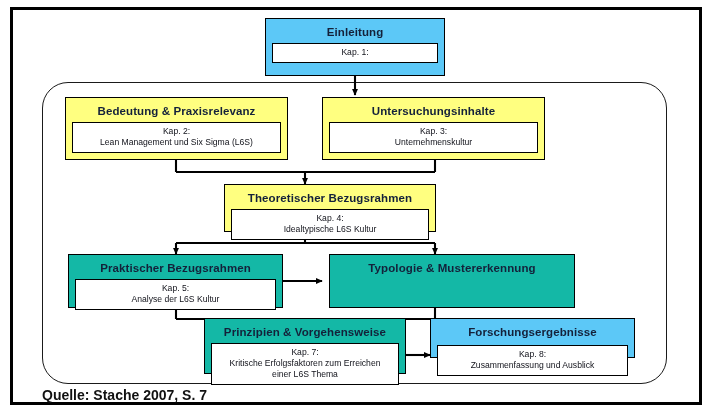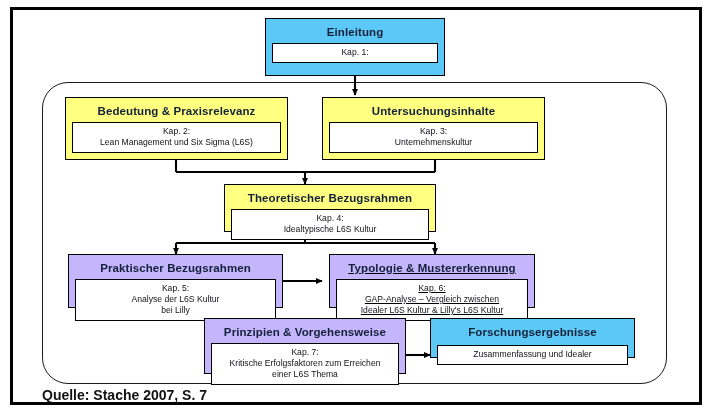--- a/index.html
+++ b/index.html
@@ -36,21 +36,21 @@
   
   .node{
     position:absolute;
     box-sizing:border-box;
     border:1.6px solid #000000;
     padding:4px 6px 6px 6px;
     text-align:center;
   }
   .node.blue{background:#5cc8f7;}
   .node.yellow{background:#ffff80;}
-  .node.green{background:#c4b5fd;}
+  .node.green{background:#14b8a6;}
   .node .title{
     font-weight:bold;
     font-size:11.5px;
     color:#14213a;
     line-height:14px;
     letter-spacing:.1px;
     margin:2px 0 4px 0;
     white-space:nowrap;
   }
   .node .inner{
@@ -152,44 +152,39 @@
       <div class="kap">Kap. 4:</div>
       <div class="desc">Idealtypische L6S Kultur</div>
     </div>
   </div>
 
   <div class="node green" style="left:68px;top:254px;width:215px;height:54px;">
     <div class="title">Praktischer Bezugsrahmen</div>
     <div class="inner">
       <div class="kap">Kap. 5:</div>
       <div class="desc">Analyse der L6S Kultur</div>
-      <div class="desc">bei Lilly</div>
     </div>
   </div>
 
-  <div class="node green" style="left:329px;top:254px;width:206px;height:54px;text-decoration:underline;">
+  <div class="node green" style="left:329px;top:254px;width:246px;height:54px;">
     <div class="title">Typologie &amp; Mustererkennung</div>
-    <div class="inner">
-      <div class="kap">Kap. 6:</div>
-      <div class="desc">GAP-Analyse – Vergleich zwischen</div>
-      <div class="desc">Idealer L6S Kultur &amp; Lilly's L6S Kultur</div>
-    </div>
   </div>
 
   <div class="node green" style="left:204px;top:318px;width:202px;height:56px;">
     <div class="title">Prinzipien &amp; Vorgehensweise</div>
     <div class="inner">
       <div class="kap">Kap. 7:</div>
       <div class="desc">Kritische Erfolgsfaktoren zum Erreichen</div>
       <div class="desc">einer L6S Thema</div>
     </div>
   </div>
 
   <div class="node blue" style="left:430px;top:318px;width:205px;height:40px;">
     <div class="title">Forschungsergebnisse</div>
     <div class="inner" style="margin-top:6px;">
-      <div class="desc">Zusammenfassung und Idealer</div>
+      <div class="kap">Kap. 8:</div>
+      <div class="desc">Zusammenfassung und Ausblick</div>
     </div>
   </div>
 
   <div id="source">Quelle: Stache 2007, S. 7</div>
 
 </div>
 
 </body></html>

